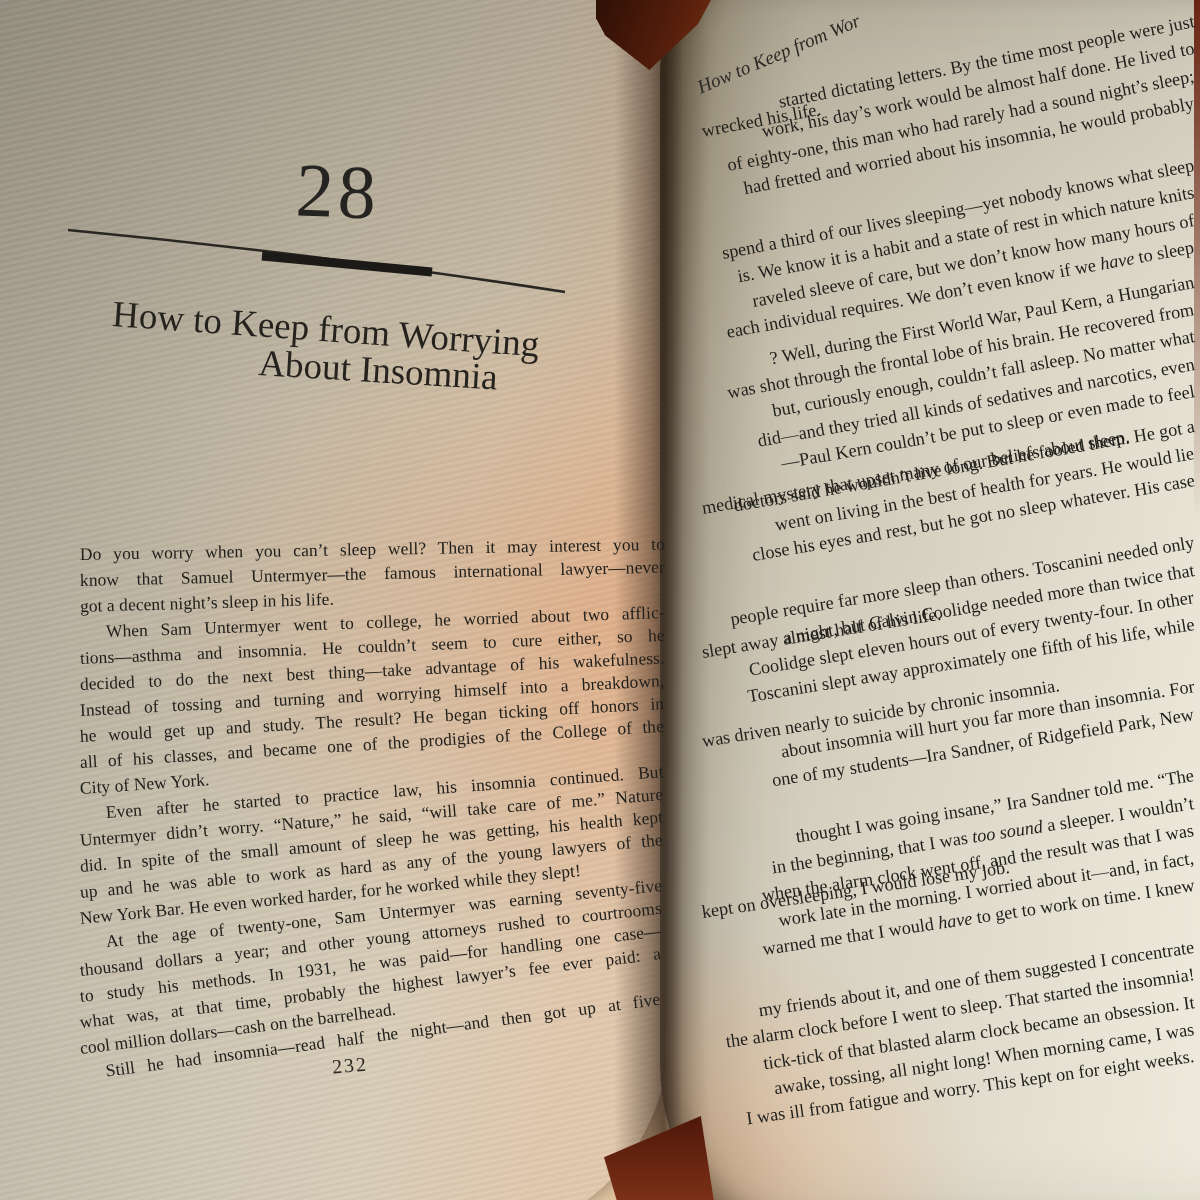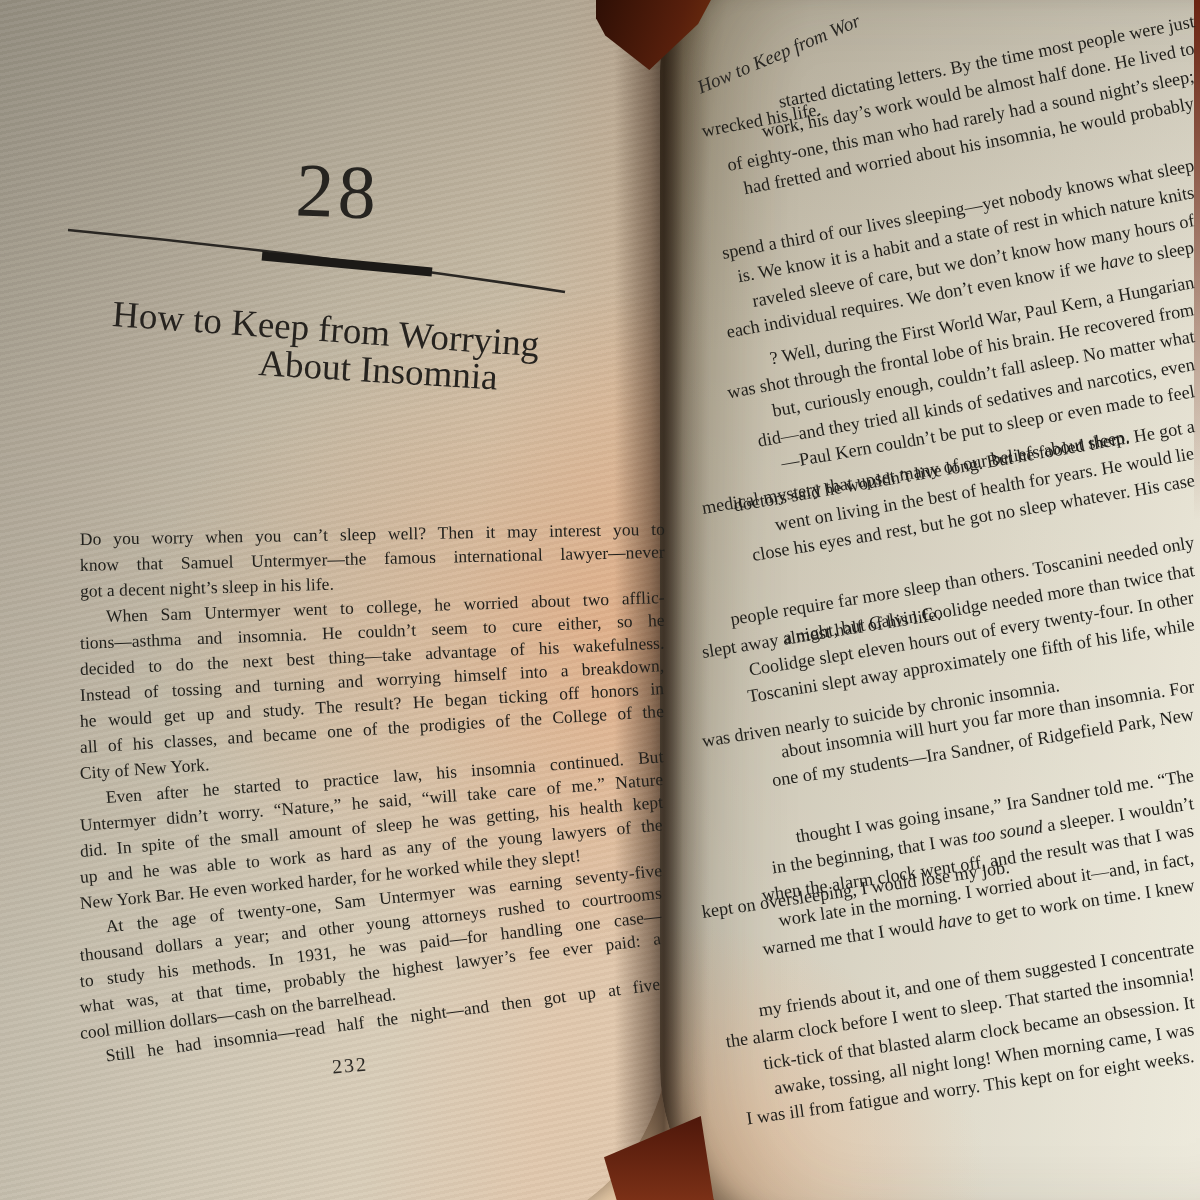--- a/index.html
+++ b/index.html
@@ -60,21 +60,21 @@
   .chapter-number{
     position:absolute;left:296px;top:148px;font-size:76px;letter-spacing:4px;
     transform:rotate(2.2deg);color:#262420;
   }
   .rule-svg{position:absolute;left:60px;top:214px;}
   .title-1{position:absolute;left:114px;top:292px;font-size:37px;white-space:nowrap;
     transform:rotate(4.1deg);transform-origin:0 0;color:#26231f;}
   .title-2{position:absolute;left:260px;top:341px;font-size:37px;white-space:nowrap;
     transform:rotate(3.5deg);transform-origin:0 0;color:#26231f;}
 
-  .left-body{position:absolute;left:80px;top:0;width:585px;height:884px;}
+  .left-body{position:absolute;left:80px;top:15px;width:585px;height:884px;}
   .lp-line{
     position:absolute;left:0;width:585px;font-size:17.4px;line-height:1;
     text-align:justify;text-align-last:justify;text-justify:inter-word;
     transform-origin:0 50%;letter-spacing:.1px;white-space:normal;color:#21201c;
   }
   .lp-line.end{text-align-last:left;}
   .lp-line.indent{padding-left:26px;width:559px;}
   .page-num{
     position:absolute;left:80px;top:1054px;width:540px;text-align:center;
     font-size:20px;letter-spacing:2px;transform:rotate(-5deg);color:#2a2824;

